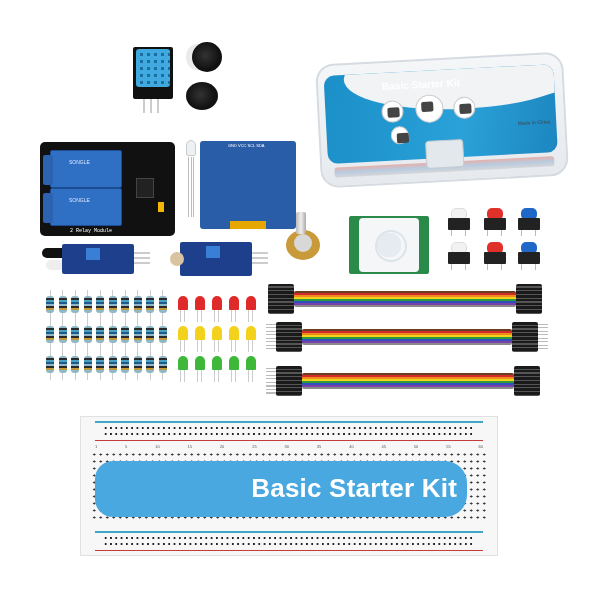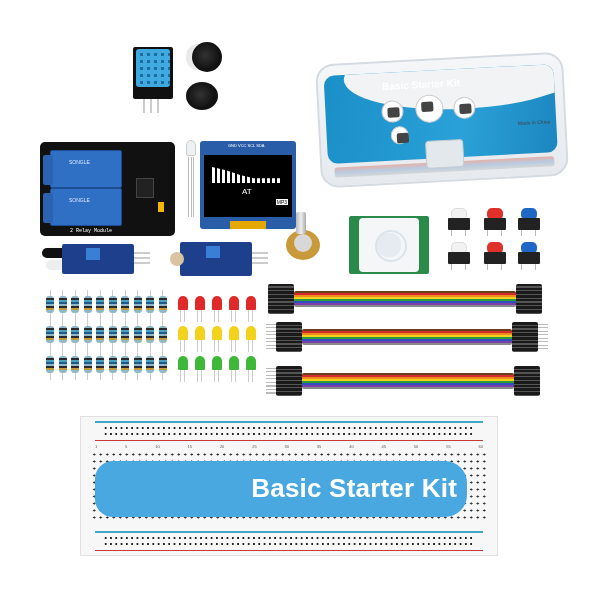--- a/index.html
+++ b/index.html
@@ -160,25 +160,20 @@
   <div class="jump"></div>
   <div class="lbl">2 Relay Module</div>
 </div>
 
 <div class="abs rgb">
   <div class="legs"></div>
 </div>
 
 <div class="abs oled">
   <div class="hdr">GND VCC SCL SDA</div>
-  <div class="scr">
-    <div class="bars"></div>
-    <div class="at">AT</div>
-    <div class="mp3">MP3</div>
-  </div>
   <div class="flex"></div>
 </div>
 
 <div class="abs ir">
   <div class="led1"></div>
   <div class="led2"></div>
   <div class="board"></div>
   <div class="pot"></div>
   <div class="pins"></div>
 </div>

